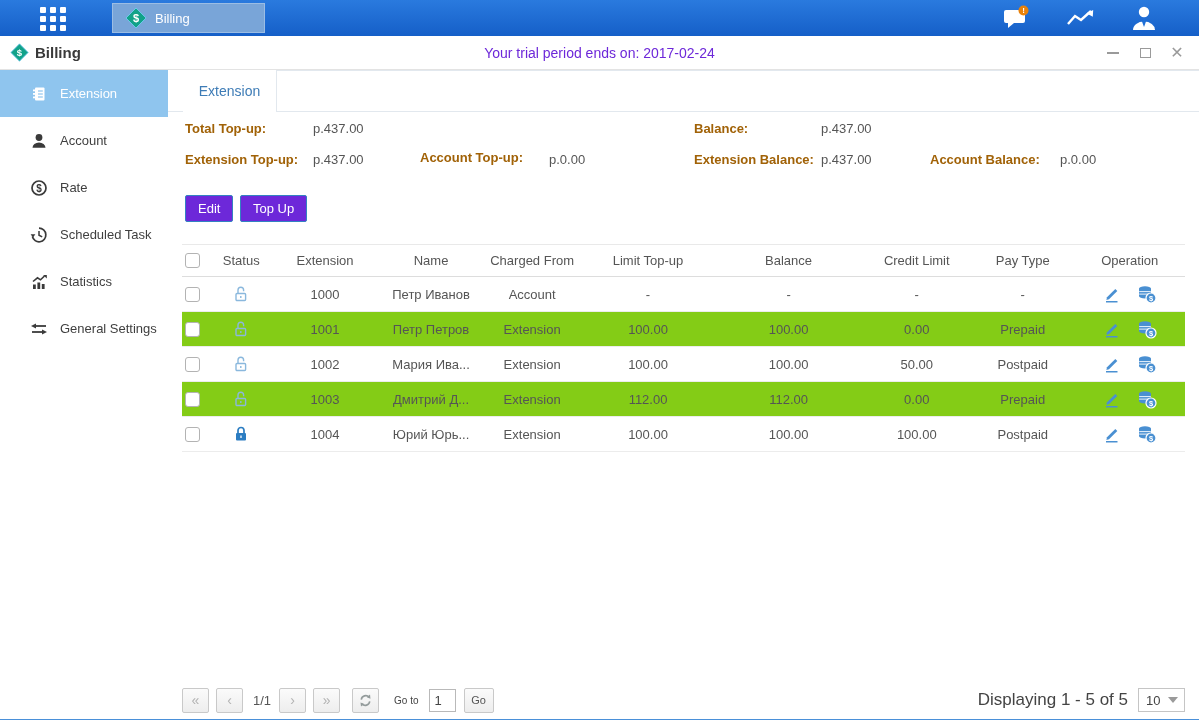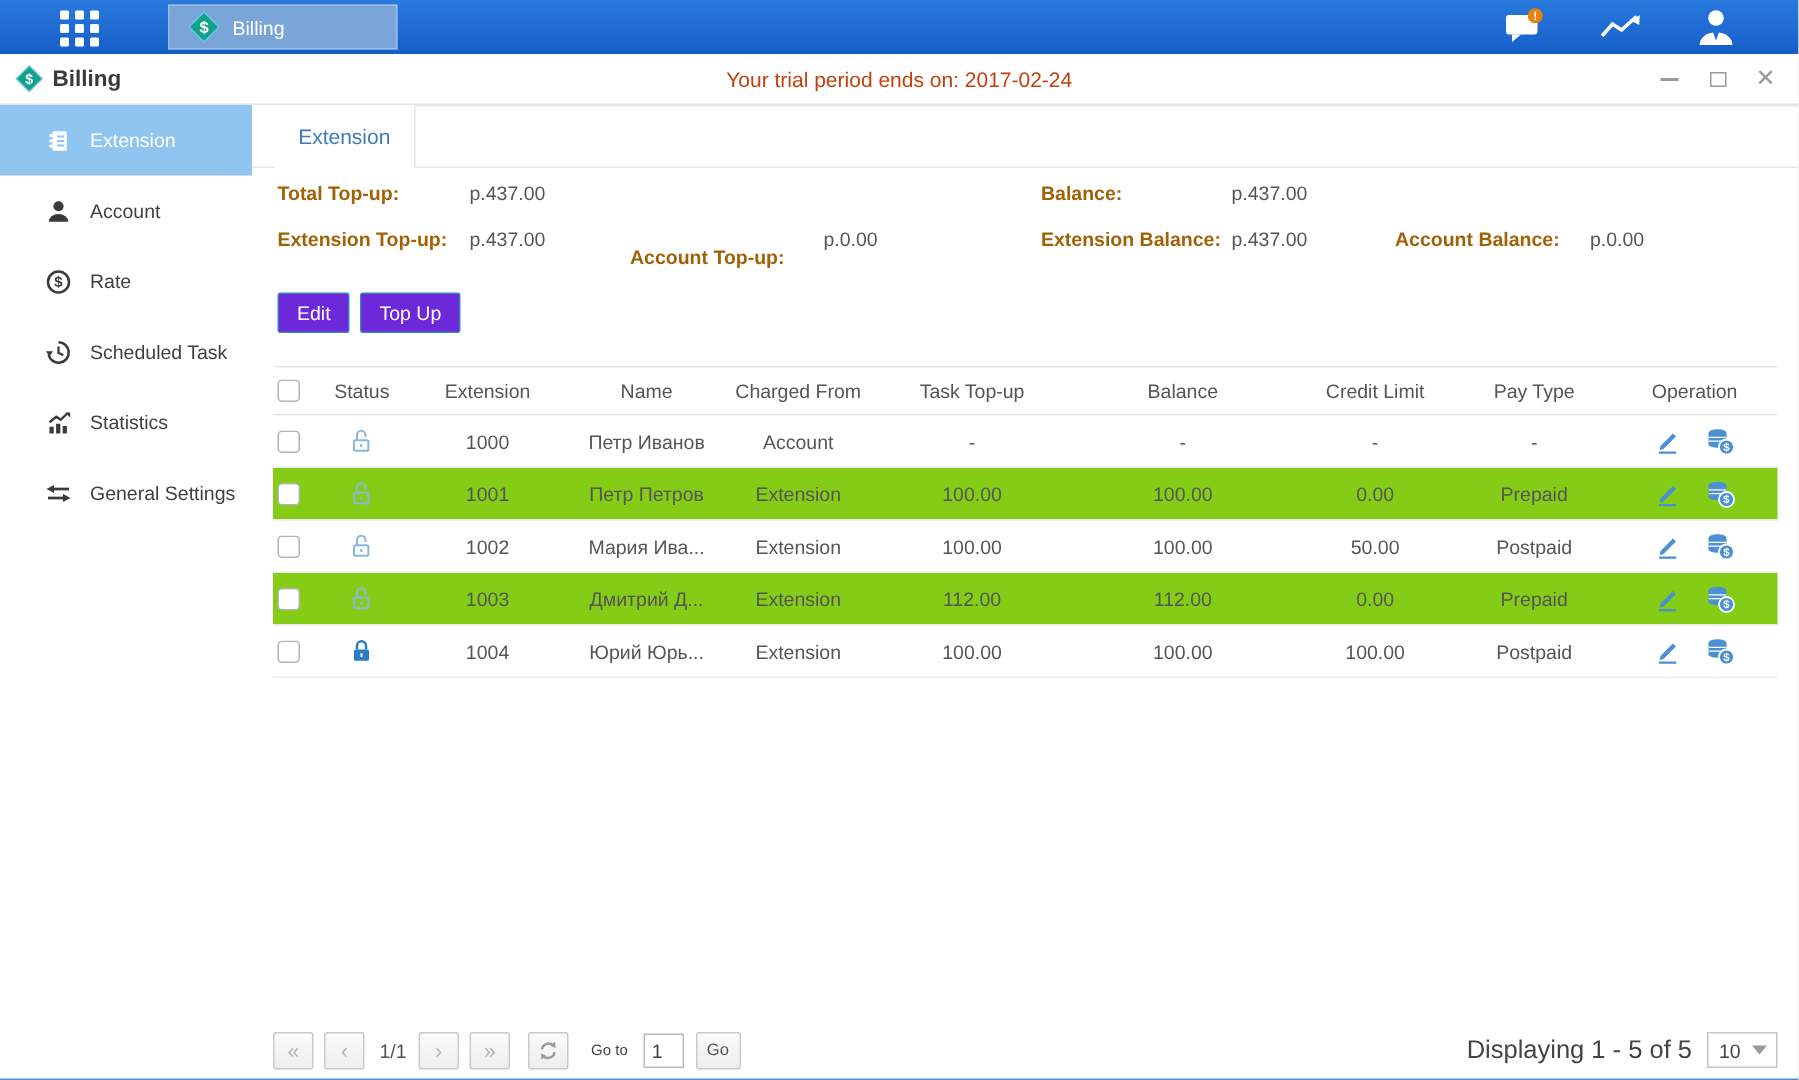--- a/index.html
+++ b/index.html
@@ -11,21 +11,21 @@
   .grid-btn { margin-left:33px; width:40px; height:30px; display:flex; align-items:center; justify-content:center; cursor:pointer; }
   .app-tab { position:absolute; left:112px; top:3px; height:30px; width:153px; background:#79a5d8; border:1px solid #9bbde4; display:flex; align-items:center; gap:8px; padding-left:12px; }
   .app-tab .label { color:#fff; font-size:13px; }
   .tb-icons { position:absolute; right:38px; top:0; height:36px; display:flex; align-items:center; gap:30px; }
   .tb-ic { width:34px; height:28px; display:flex; align-items:center; justify-content:center; cursor:pointer; }
 
   
   .titlebar { position:relative; height:34px; background:#fff; border-bottom:1px solid #e3e3e3; display:flex; align-items:center; }
   .titlebar .apptitle { display:flex; align-items:center; gap:6px; margin-left:10px; z-index:2; }
   .titlebar .apptitle span { font-size:15px; font-weight:bold; color:#3a3a3a; }
-  .trial { position:absolute; left:0; right:0; text-align:center; font-size:14px; color:#c2410c; }
+  .trial { position:absolute; left:0; right:0; text-align:center; font-size:14px; color:#6d28d9; }
   .winctl { position:absolute; right:14px; top:0; height:34px; display:flex; align-items:center; gap:16px; z-index:2; }
   .wc { width:16px; height:16px; display:flex; align-items:center; justify-content:center; cursor:pointer; color:#9a9a9a; }
   .wc-min i { display:block; width:12px; height:2px; background:#9a9a9a; }
   .wc-max i { display:block; width:11px; height:10px; border:1.5px solid #9a9a9a; }
   .wc-close { font-size:16px; line-height:16px; }
 
   
   .bodyrow { display:flex; height:649px; }
   .sidebar { width:168px; background:#fff; flex:none; }
   .side-item { height:47px; display:flex; align-items:center; gap:12px; padding-left:30px; cursor:pointer; }
@@ -221,40 +221,40 @@
         <div class="tab-active">Extension</div>
         <div class="strip-rest"></div>
       </div>
 
       <div class="sum lbl" style="left:17px;  top:51px;">Total Top-up:</div>
       <div class="sum" style="left:145px; top:51px;">p.437.00</div>
       <div class="sum lbl" style="left:526px; top:51px;">Balance:</div>
       <div class="sum" style="left:653px; top:51px;">p.437.00</div>
       <div class="sum lbl" style="left:17px;  top:82px;">Extension Top-up:</div>
       <div class="sum" style="left:145px; top:82px;">p.437.00</div>
-      <div class="sum lbl" style="left:252px; top:94px;">Account Top-up:</div>
+      <div class="sum lbl" style="left:252px; top:80px;">Account Top-up:</div>
       <div class="sum" style="left:381px; top:82px;">p.0.00</div>
       <div class="sum lbl" style="left:526px; top:82px;">Extension Balance:</div>
       <div class="sum" style="left:653px; top:82px;">p.437.00</div>
       <div class="sum lbl" style="left:762px; top:82px;">Account Balance:</div>
       <div class="sum" style="left:892px; top:82px;">p.0.00</div>
 
       <button class="btn-blue" style="left:17px; top:125px;">Edit</button>
       <button class="btn-blue" style="left:72px; top:125px;">Top Up</button>
 
       <div class="table">
         <div class="thead">
           <div class="cell c-check">
               <span class="checkbox"></span>
             </div>
           <div class="cell c-status">Status</div>
           <div class="cell c-ext">Extension</div>
           <div class="cell c-name">Name</div>
           <div class="cell c-charged">Charged From</div>
-          <div class="cell c-topup">Task Top-up</div>
+          <div class="cell c-topup">Limit Top-up</div>
           <div class="cell c-balance">Balance</div>
           <div class="cell c-credit">Credit Limit</div>
           <div class="cell c-paytype">Pay Type</div>
           <div class="cell c-op">Operation</div>
         </div>
         <div id="tbody">
             <div class="trow">
     <div class="cell c-check">
                 <span class="checkbox"></span>
               </div>

